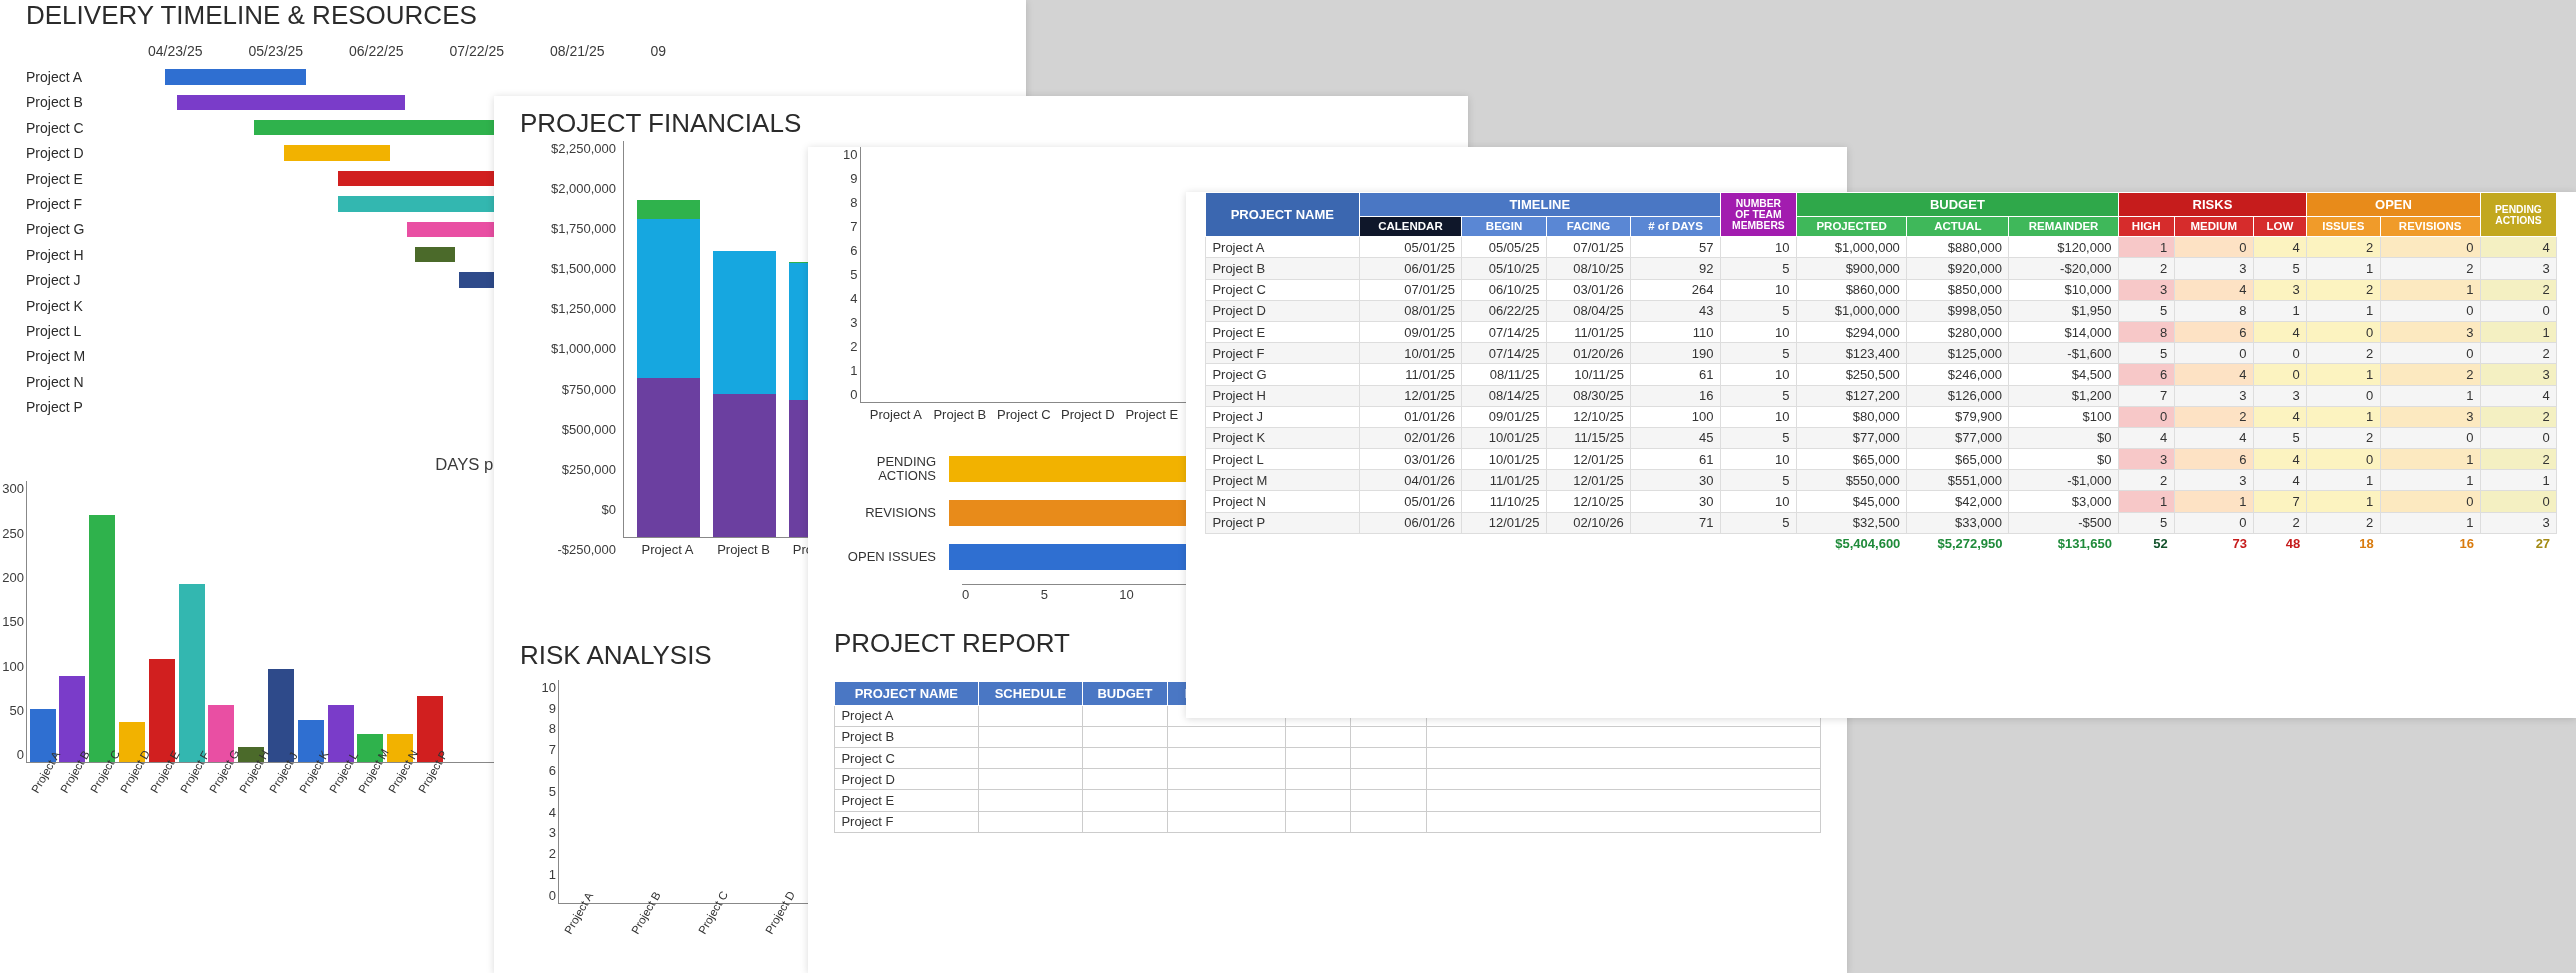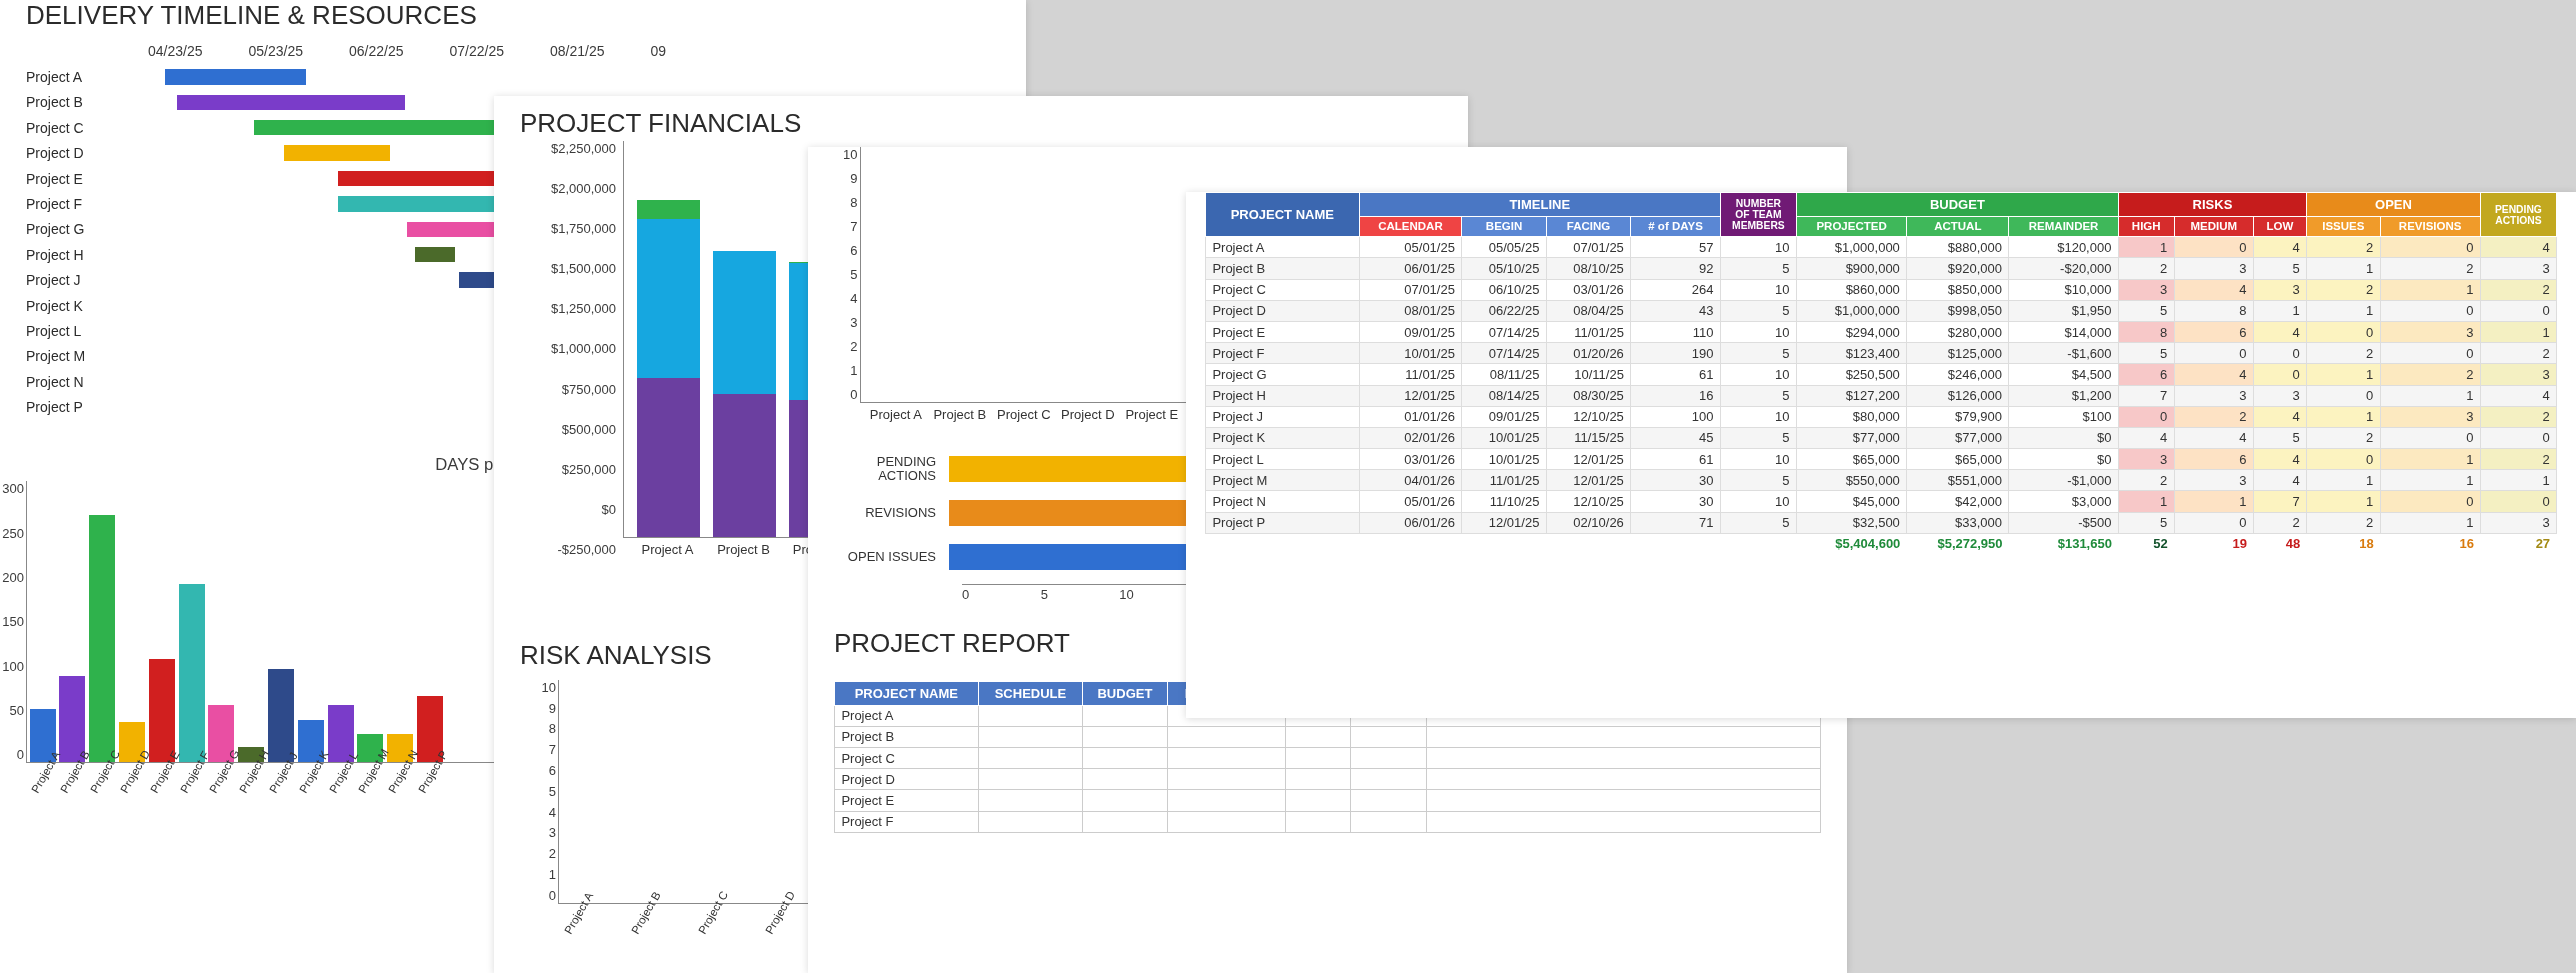--- a/index.html
+++ b/index.html
@@ -525,28 +525,28 @@
   </div>
 </div>
 
 <div class="panel p4">
   <div class="data-table">
     <table>
       <thead>
         <tr>
           <th rowspan="2" style="background:#3b67b0">PROJECT NAME</th>
           <th colspan="4" style="background:#4a77c4">TIMELINE</th>
-          <th rowspan="2" style="background:#701a75;font-size:10.3px;max-width:58px">NUMBER OF TEAM MEMBERS</th>
+          <th rowspan="2" style="background:#a21caf;font-size:10.3px;max-width:58px">NUMBER OF TEAM MEMBERS</th>
           <th colspan="3" style="background:#2fa84a">BUDGET</th>
           <th colspan="3" style="background:#c61c1c">RISKS</th>
           <th colspan="2" style="background:#e88b1a">OPEN</th>
           <th rowspan="2" style="background:#c2a81f;font-size:10.3px;max-width:58px">PENDING ACTIONS</th>
         </tr>
         <tr class="hdr2">
-          <th style="background:#ef4444">CALENDAR</th>
+          <th style="background:#0f172a">CALENDAR</th>
           <th style="background:#5a87d4">BEGIN</th>
           <th style="background:#5a87d4">FACING</th>
           <th style="background:#5a87d4"># of DAYS</th>
           <th style="background:#3fb85a">PROJECTED</th>
           <th style="background:#3fb85a">ACTUAL</th>
           <th style="background:#3fb85a">REMAINDER</th>
           <th style="background:#d62c2c">HIGH</th>
           <th style="background:#d62c2c">MEDIUM</th>
           <th style="background:#d62c2c">LOW</th>
           <th style="background:#f09b2a">ISSUES</th>
@@ -791,21 +791,21 @@
             <td class="open1">2</td>
             <td class="open2">1</td>
             <td class="pend">3</td>
           </tr>
           <tr class="total-row">
             <td colspan="6"></td>
             <td style="color:#1f8b3a">$5,404,600</td>
             <td style="color:#1f8b3a">$5,272,950</td>
             <td style="color:#1f8b3a">$131,650</td>
             <td style="color:#14532d">52</td>
-            <td style="color:#c61c1c">19</td>
+            <td style="color:#c61c1c">73</td>
             <td style="color:#c61c1c">48</td>
             <td style="color:#d97b0e">18</td>
             <td style="color:#d97b0e">16</td>
             <td style="color:#a38a14">27</td>
           </tr>
         </tbody>
     </table>
   </div>
 </div>
 

